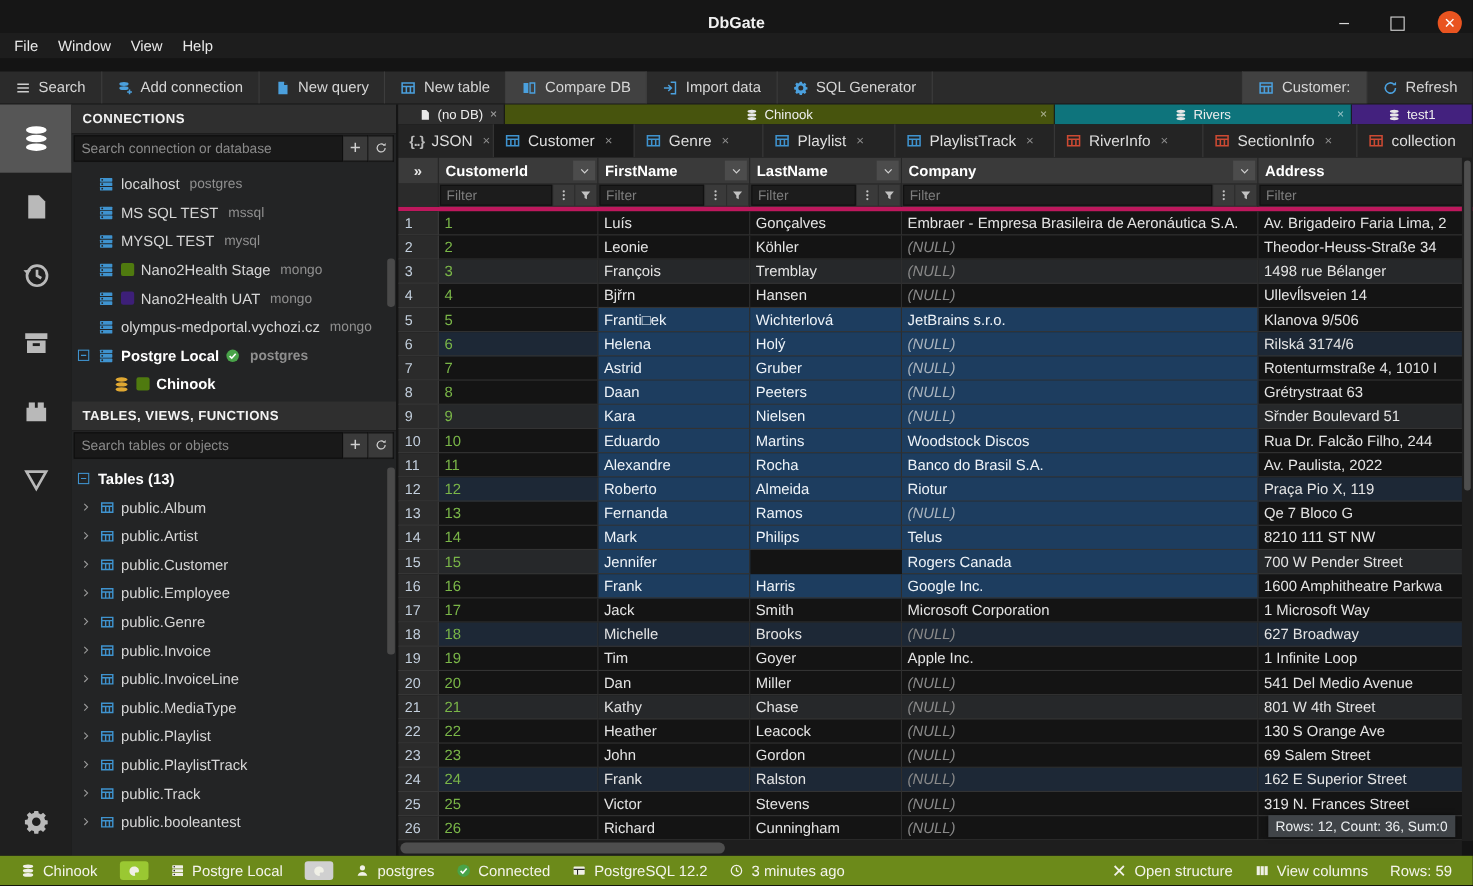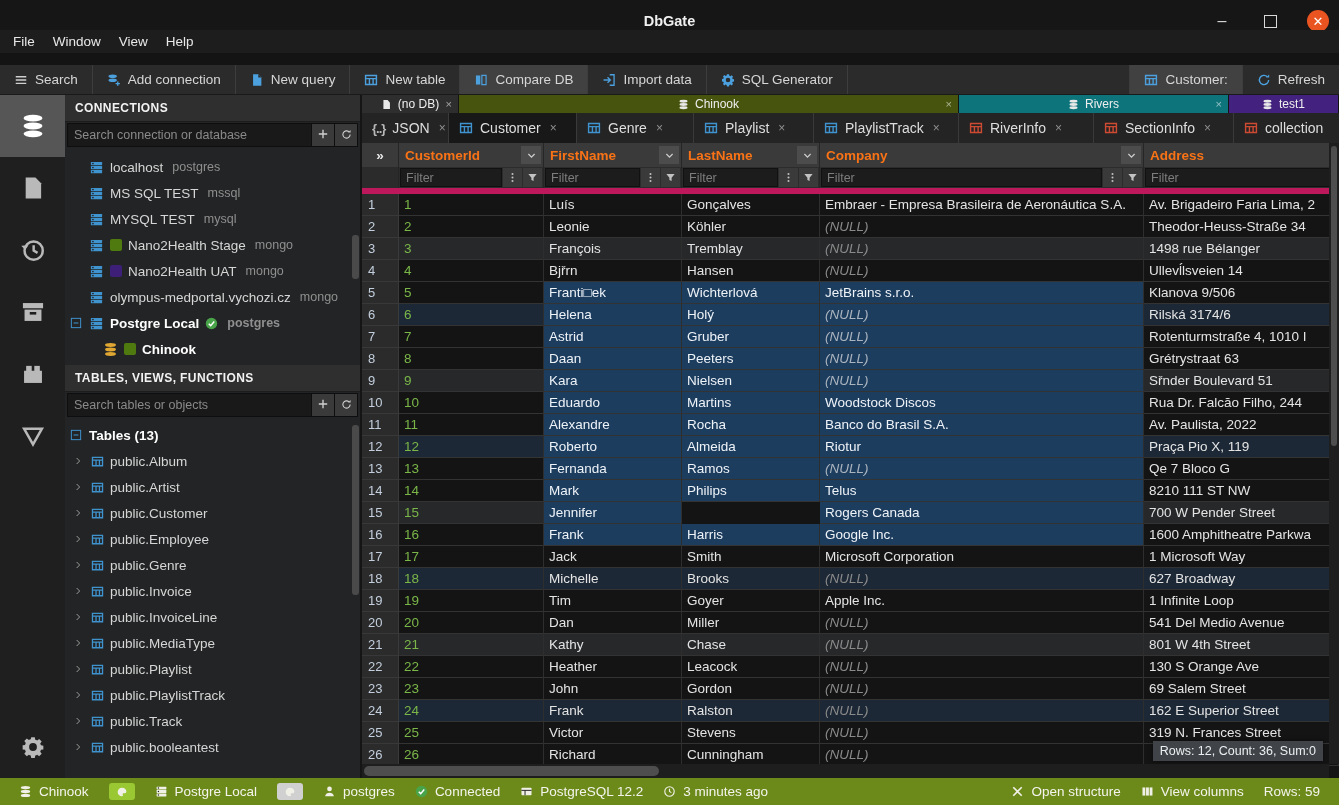--- a/index.html
+++ b/index.html
@@ -60,24 +60,24 @@
   .tab{display:flex;align-items:center;gap:7px;padding:0 10px;border-right:1px solid #3a3a3a;color:#dedede;font-size:14px;box-sizing:border-box;white-space:nowrap;overflow:hidden;}
   .tab.active{background:#181818;}
   .tab .x{color:#8f8f8f;font-size:12px;margin-left:2px;}
   .tab .icon.blue{color:#3f93cf;}
   .tab .icon.red{color:#cd4a33;}
   .json-glyph{color:#b9b9b9;font-weight:bold;font-size:13px;letter-spacing:-1px;}
   
   .grid{position:absolute;left:0;top:48px;right:0;bottom:0;background:#141414;overflow:hidden;}
   .ghead{display:flex;height:24px;background:#3a3a3a;}
   .gh{display:flex;align-items:center;box-sizing:border-box;border-right:1px solid #262626;padding-left:6px;
-      font-weight:bold;color:#f97316;font-size:13.5px;}
+      font-weight:bold;color:#ffffff;font-size:13.5px;}
   .gh .chevbox{margin-left:auto;width:20px;height:18px;background:#4c4c4c;display:flex;align-items:center;justify-content:center;color:#cfcfcf;margin-right:2px;}
   .gh-gutter{justify-content:center;padding-left:0;color:#e8e8e8;}
-  .gfilter{display:flex;height:21px;background:#2c2c2c;border-bottom:6px solid #be185d;}
+  .gfilter{display:flex;height:21px;background:#2c2c2c;border-bottom:4px solid #be185d;}
   .gf{display:flex;align-items:center;box-sizing:border-box;border-right:1px solid #262626;padding:1px 1px;}
   .gf input{flex:1;min-width:0;background:#1c1c1c;border:1px solid #111;color:#cfcfcf;font-size:12.5px;padding:0 5px;outline:none;height:17px;font-family:inherit;}
   .gf input::placeholder{color:#7d7d7d;}
   .gfbtn{width:19px;height:19px;margin-left:1px;background:#3a3a3a;display:flex;align-items:center;justify-content:center;color:#c2c2c2;flex:none;}
   .gbody{position:relative;}
   .grow{display:flex;height:22px;box-sizing:border-box;}
   .gc{box-sizing:border-box;border-right:1px solid #2e2e2e;border-bottom:1px solid #333;padding:0 5px;display:flex;align-items:center;
       white-space:nowrap;overflow:hidden;font-size:13.5px;color:#e4e4e4;}
   .gc.gutter{background:#2b2b2b;color:#c3cfdd;justify-content:flex-start;border-right:1px solid #3a3a3a;border-bottom:1px solid #383838;font-size:13px;padding-left:6px;}
   .gc.idcol{color:#7ab648;}

